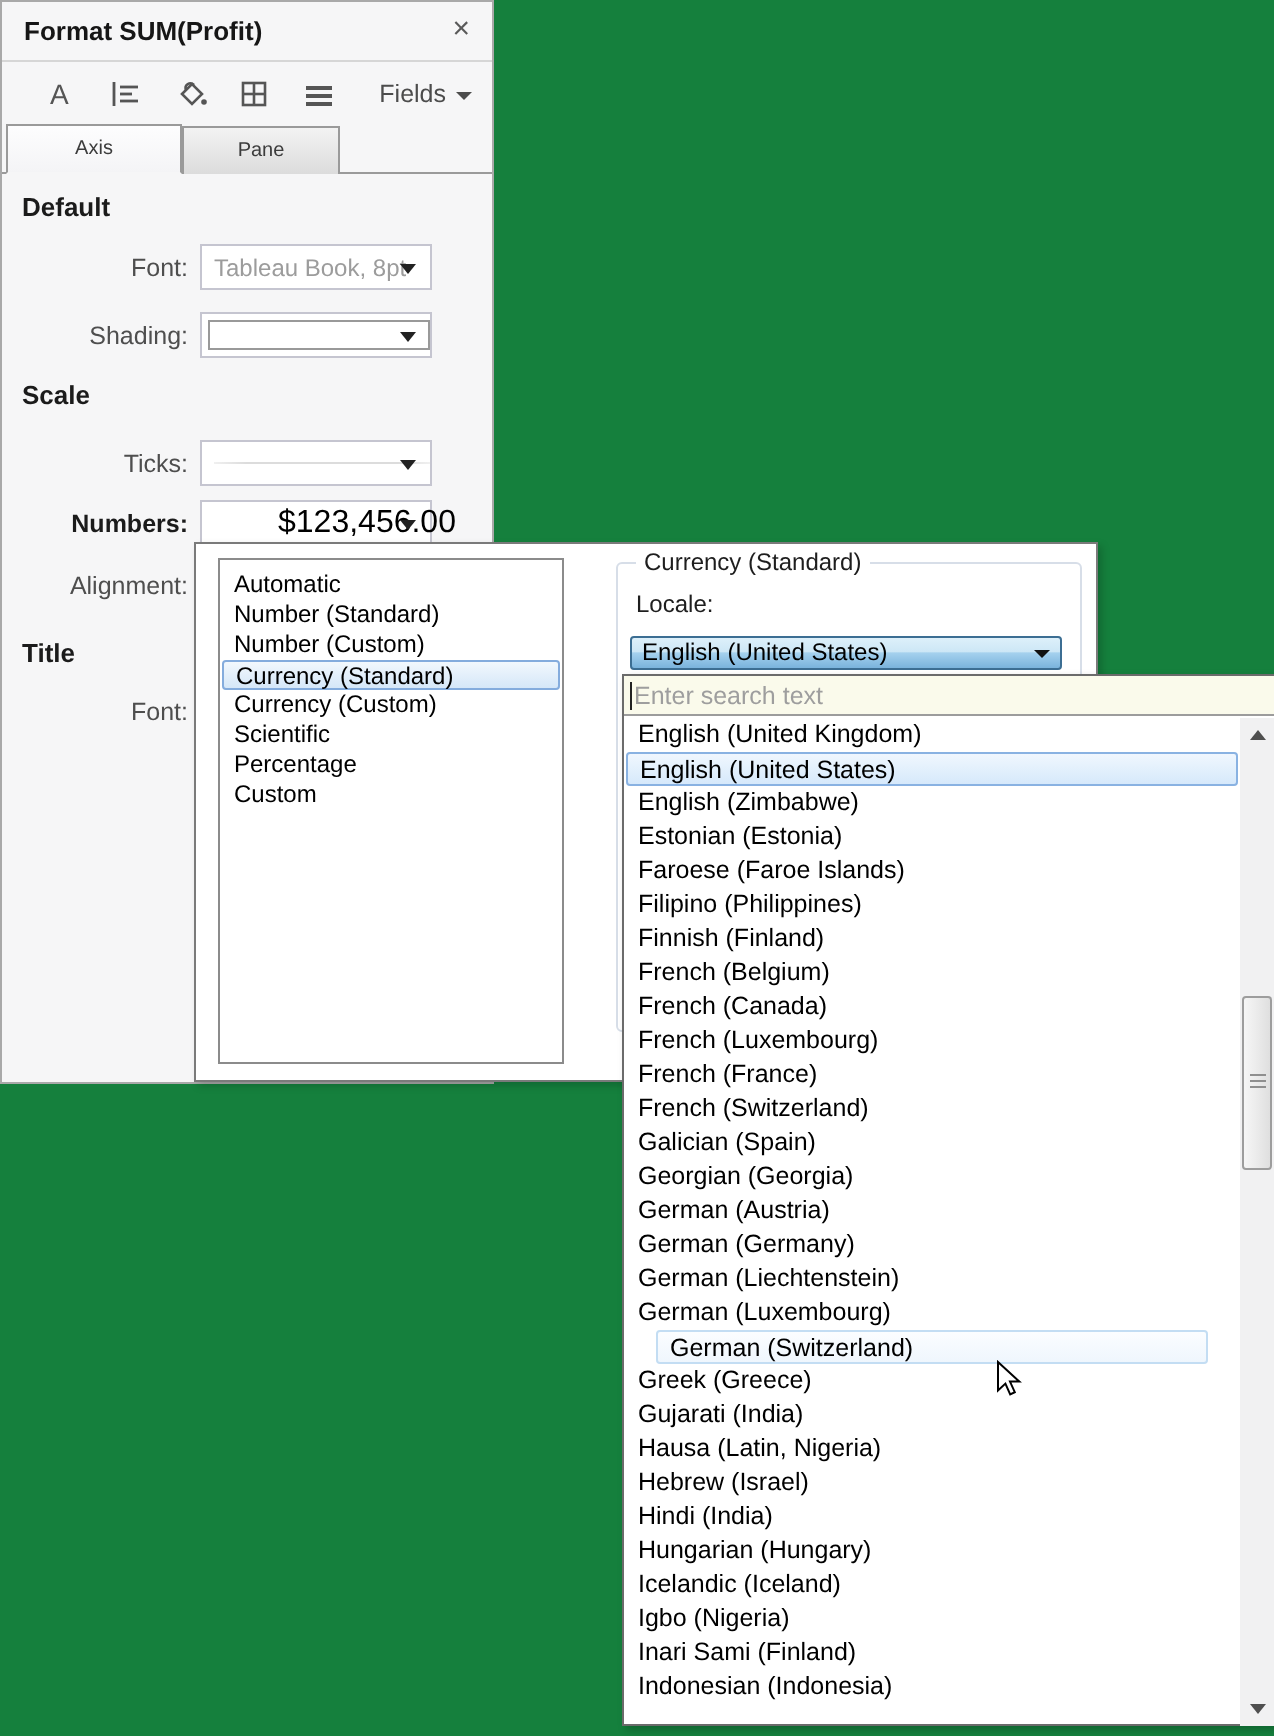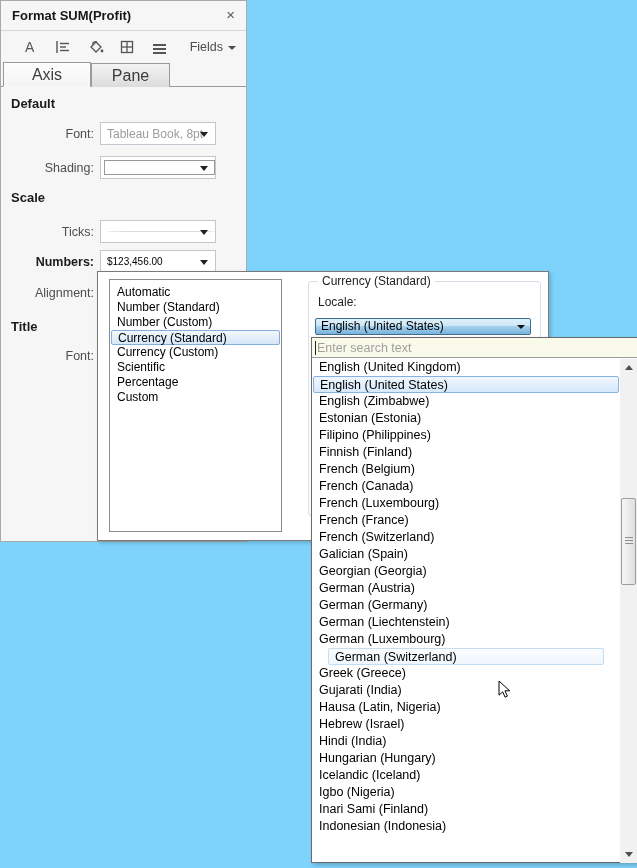--- a/index.html
+++ b/index.html
@@ -1,18 +1,18 @@
 <!DOCTYPE html>
 <html><head>
 <meta charset="utf-8">
 <style>
   * { margin:0; padding:0; box-sizing:border-box; }
   html,body { background:#fff; }
   body { font-family:"Liberation Sans", sans-serif; }
-  #screen { position:relative; width:637px; height:868px; background:#7dd3fc; overflow:hidden; }
+  #screen { position:relative; width:637px; height:868px; background:#15803d; overflow:hidden; }
 
   
   .pane { position:absolute; left:0; top:0; width:247px; height:542px;
           background:#f6f6f7; border:1px solid #a9a9a9; }
   .pane-header { position:absolute; left:0; top:0; width:100%; height:30px;
                  border-bottom:1px solid #d6d6d6; }
   .pane-title { position:absolute; left:11px; top:7px; font-size:13px; font-weight:bold; color:#161616; }
   .close-btn { position:absolute; right:8px; top:5px; font-size:15px; color:#5a5a5a; cursor:default; padding:0 3px; }
 
   .toolbar { position:absolute; left:0; top:31px; width:100%; height:29px; }
@@ -20,34 +20,34 @@
   .ic-font { left:24px; font-size:14px; top:7px; }
   .ic-align { left:54px; top:8px; }
   .ic-bucket { left:86px; top:7px; }
   .ic-grid { left:119px; top:8px; }
   .ic-lines { left:151px; top:9px; }
   .fields-btn { position:absolute; right:10px; top:8px; font-size:12.5px; color:#4c4c4c; }
   .tri-down { display:inline-block; width:0; height:0; border-left:4px solid transparent;
               border-right:4px solid transparent; border-top:4px solid #4c4c4c; margin-left:5px; vertical-align:middle; }
 
   .tabs { position:absolute; left:0; top:60px; width:100%; height:26px; border-bottom:1px solid #9a9a9a; }
-  .tab { position:absolute; bottom:-1px; height:24px; text-align:center; font-size:16px; color:#3c3c3c;
+  .tab { position:absolute; bottom:-1px; height:24px; text-align:center; font-size:10px; color:#3c3c3c;
          line-height:24px; border:1px solid #9a9a9a; border-bottom:none; }
   .tab.active { left:2px; width:88px; height:25px; background:linear-gradient(#fdfdfe,#f4f4f6);
                 border-bottom:1px solid #f6f6f7; z-index:2; }
   .tab.inactive { left:90px; width:79px; background:linear-gradient(#f3f3f3,#dcdcdc); }
 
   .sec-head { position:absolute; left:10px; font-size:13px; font-weight:bold; color:#1b1b1b; }
   .f-label { position:absolute; right:152px; font-size:12.5px; color:#4e4e4e; text-align:right; white-space:nowrap; }
   .ctrl { position:absolute; left:99px; width:116px; height:23px; background:#fff;
           border:1px solid #c5c5d0; display:flex; align-items:center; }
   .ctrl .arr { position:absolute; right:7px; top:9px; width:0; height:0;
                border-left:4px solid transparent; border-right:4px solid transparent; border-top:5px solid #222; }
   .ctrl-text-dim { font-size:12px; color:#9c9c9c; padding-left:6px; white-space:nowrap; }
-  .ctrl-text { font-size:10px; color:#000; padding-left:6px; white-space:nowrap; }
+  .ctrl-text { font-size:16px; color:#000; padding-left:6px; white-space:nowrap;margin-left:32px; }
   .swatch { width:114px; height:15px; margin-left:3px; background:#fff; border:1px solid #999; }
   .tickline { width:110px; height:1px; margin-left:6px;
               background:linear-gradient(90deg,#f0f0f0,#dcdcdc 15%,#dcdcdc 85%,#f0f0f0); }
 
   
   .dialog { position:absolute; left:97px; top:271px; width:452px; height:270px; background:#fff;
             border:1px solid #7a7a7a; box-shadow:2px 2px 4px rgba(0,0,0,.18); z-index:5; }
   .fmt-list { position:absolute; left:11px; top:7px; width:173px; height:253px;
               background:#fff; border:1px solid #8b8b8b; padding-top:5px; overflow:hidden; }
   .fmt-list .row { height:15px; line-height:15px; font-size:12px; color:#000; padding-left:7px; white-space:nowrap; }
@@ -210,20 +210,21 @@
   </div>
 
   <div class="loc-popup">
     <input class="search-box" type="text" placeholder="Enter search text" style="">
     <div class="caret"></div>
     <div class="loc-list">
         <div class="row">English (United Kingdom)</div>
         <div class="row sel">English (United States)</div>
         <div class="row">English (Zimbabwe)</div>
         <div class="row">Estonian (Estonia)</div>
+        <div class="row">Faroese (Faroe Islands)</div>
         <div class="row">Filipino (Philippines)</div>
         <div class="row">Finnish (Finland)</div>
         <div class="row">French (Belgium)</div>
         <div class="row">French (Canada)</div>
         <div class="row">French (Luxembourg)</div>
         <div class="row">French (France)</div>
         <div class="row">French (Switzerland)</div>
         <div class="row">Galician (Spain)</div>
         <div class="row">Georgian (Georgia)</div>
         <div class="row">German (Austria)</div>

